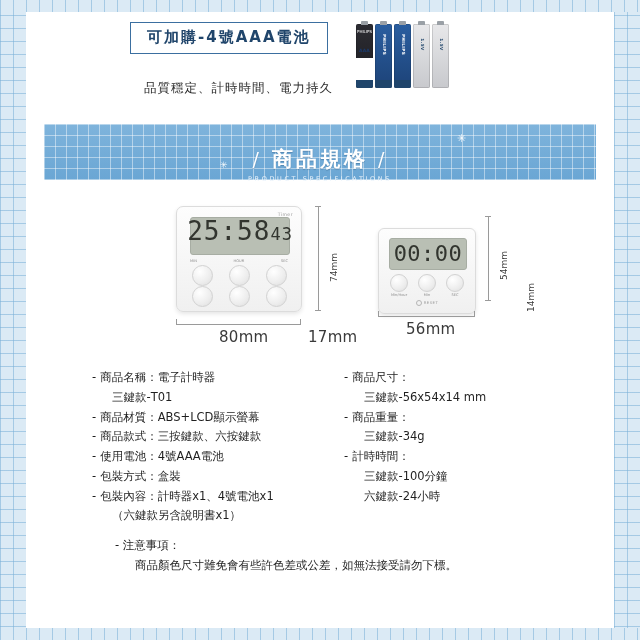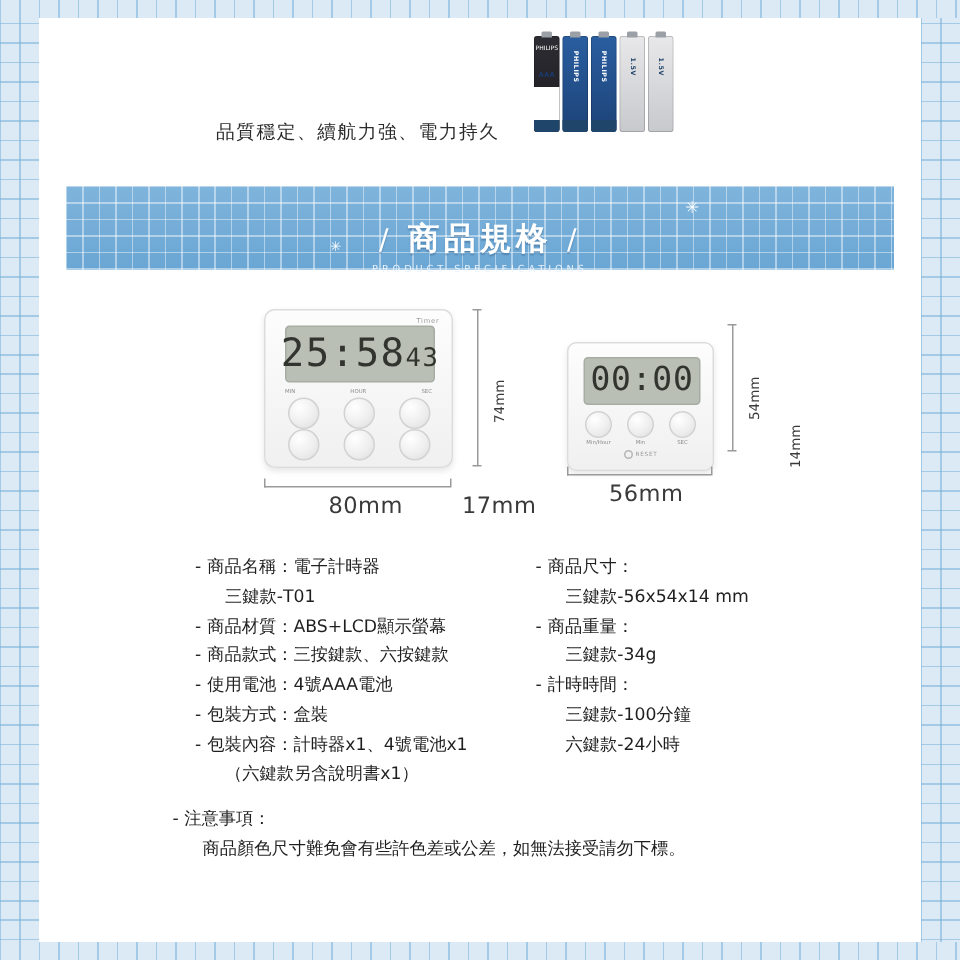--- a/index.html
+++ b/index.html
@@ -231,21 +231,21 @@
   .lcd-a {
     position: absolute;
     left: 13px;
     top: 10px;
     width: 98px;
     height: 36px;
     background: #b9bfb4;
     border-radius: 3px;
     border: 1px solid #a7ada3;
     display: flex;
-    align-items: center;
+    align-items: flex-start;
     justify-content: center;
   }
   .lcd-a .digits {
     font-family: "DejaVu Sans Mono", monospace;
     font-size: 26px;
     color: #32352f;
     letter-spacing: 1px;
     line-height: 1;
   }
   .lcd-a .digits .sm { font-size: 17px; }
@@ -379,22 +379,23 @@
     color: #3a3a3a;
     transform: rotate(-90deg);
     transform-origin: left top;
     white-space: nowrap;
   }
 
   
   .specs {
     position: relative;
     margin-top: 10px;
-    padding: 0 30px 0 104px;
-    display: flex;
+    padding: 0 30px 0 66px;
+    display: flex;
+    gap: 20px;
     font-size: 11.5px;
     color: #1f1f1f;
     line-height: 1.72;
   }
   .spec-col { width: 232px; }
   .spec-item { white-space: nowrap; }
   .spec-item .dash { color: #1f1f1f; margin-right: 4px; }
   .spec-sub {
     padding-left: 20px;
     white-space: nowrap;
@@ -414,21 +415,22 @@
 <div class="page">
 
   <div class="frame-left"></div>
   <div class="frame-right"></div>
   <div class="frame-top"></div>
   <div class="frame-bottom"></div>
 
   <div class="content">
 
     <div class="promo">
-      <div class="promo-sub">品質穩定、續航力強、電力持久</div>
+      <div class="promo-badge">可加購-4號AAA電池</div>
+      <div class="promo-sub">品質穩定、計時時間、電力持久</div>
 
       <div class="battery-pack">
         <div class="battery bat-dark">
           <div class="cap"></div>
           <div class="label-top">PHILIPS</div>
           <div class="band"></div>
           <div class="label-mid">AAA</div>
           <div class="band2"></div>
         </div>
         <div class="battery bat-blue">

